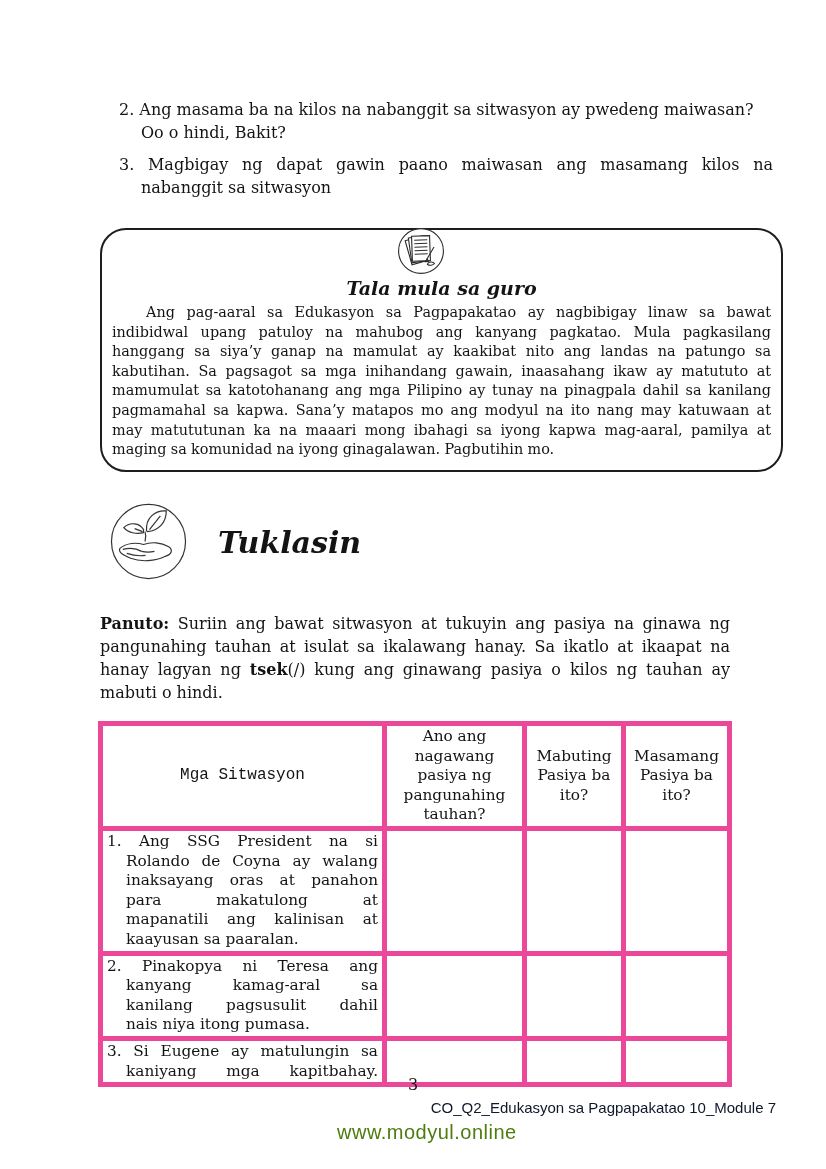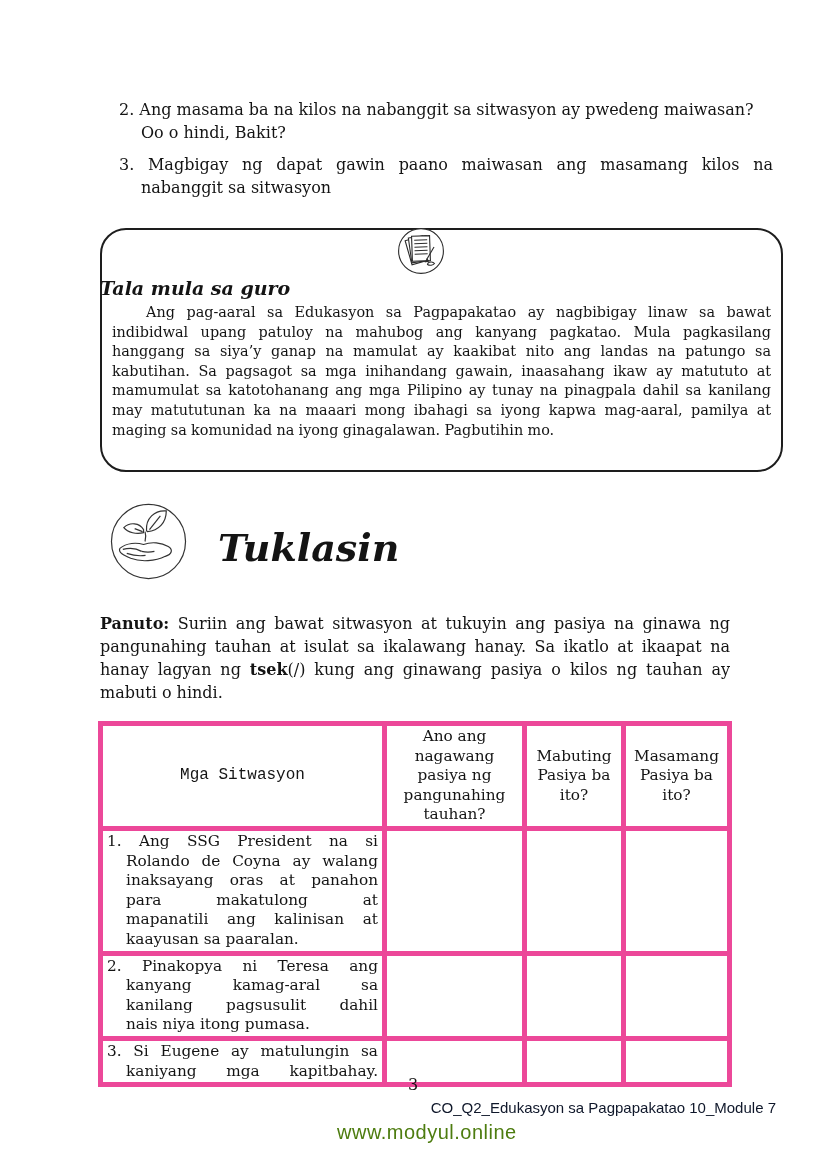--- a/index.html
+++ b/index.html
@@ -28,33 +28,33 @@
   #item3 { top:154px; }
 
   
   #note-box {
     left:100px; top:228px; width:683px; height:244px;
     border:2px solid #1d1d1d; border-radius:26px;
     box-sizing:border-box; background:#fff;
   }
   #note-icon { left:397px; top:227px; width:48px; height:48px; }
   #note-title {
-    left:100px; top:277px; width:683px; 
+    left:100px; top:277px; width:683px; text-align:center;
     font-size:19px; font-weight:bold; font-style:italic;
   }
   #note-para {
     left:112px; top:303px; width:659px;
     font-size:14.4px; line-height:19.6px; word-spacing:-0.3px;
   }
 
   
   #tuklasin-icon { left:109px; top:502px; width:79px; height:79px; }
   #tuklasin-title {
     left:218px; top:525px;
-    font-size:38px; font-weight:bold; font-style:italic;
+    font-size:30px; font-weight:bold; font-style:italic;
   }
 
   
   #panuto { left:100px; top:612px; width:630px; font-size:16px; line-height:23px; }
   #panuto .pl { text-align:justify; text-align-last:justify; }
 
   
   #situation-table {
     left:98px; top:721px; width:629px;
     border-collapse:collapse; table-layout:fixed;
@@ -126,20 +126,21 @@
 </div>
 
 <div id="note-title" class="abs">Tala mula sa guro</div>
 
 <div id="note-para" class="abs jlines pindent">
     <div>Ang pag-aaral sa Edukasyon sa Pagpapakatao ay nagbibigay linaw sa bawat</div>
     <div>indibidwal upang patuloy na mahubog ang kanyang pagkatao. Mula pagkasilang</div>
     <div>hanggang sa siya’y ganap na mamulat ay kaakibat nito ang landas na patungo sa</div>
     <div>kabutihan. Sa pagsagot sa mga inihandang gawain, inaasahang ikaw ay matututo at</div>
     <div>mamumulat sa katotohanang ang mga Pilipino ay tunay na pinagpala dahil sa kanilang</div>
+    <div>pagmamahal sa kapwa. Sana’y matapos mo ang modyul na ito nang may katuwaan at</div>
     <div>may matututunan ka na maaari mong ibahagi sa iyong kapwa mag-aaral, pamilya at</div>
     <div>maging sa komunidad na iyong ginagalawan. Pagbutihin mo.</div>
   </div>
 
 <div id="tuklasin-icon" class="abs">
   <svg width="79" height="79" viewBox="0 0 80 80" fill="none" stroke="#333333" stroke-width="1.2">
     <circle cx="40" cy="40" r="37.5"></circle>
     <path d="M35 31 C28 33 19 31 15 26 C21 20 31 21 35 28 Z"></path>
     <path d="M26 27 L34 30"></path>
     <path d="M38 29 C37 17 46 8 58 9 C58 21 50 29 39 30 Z"></path>

